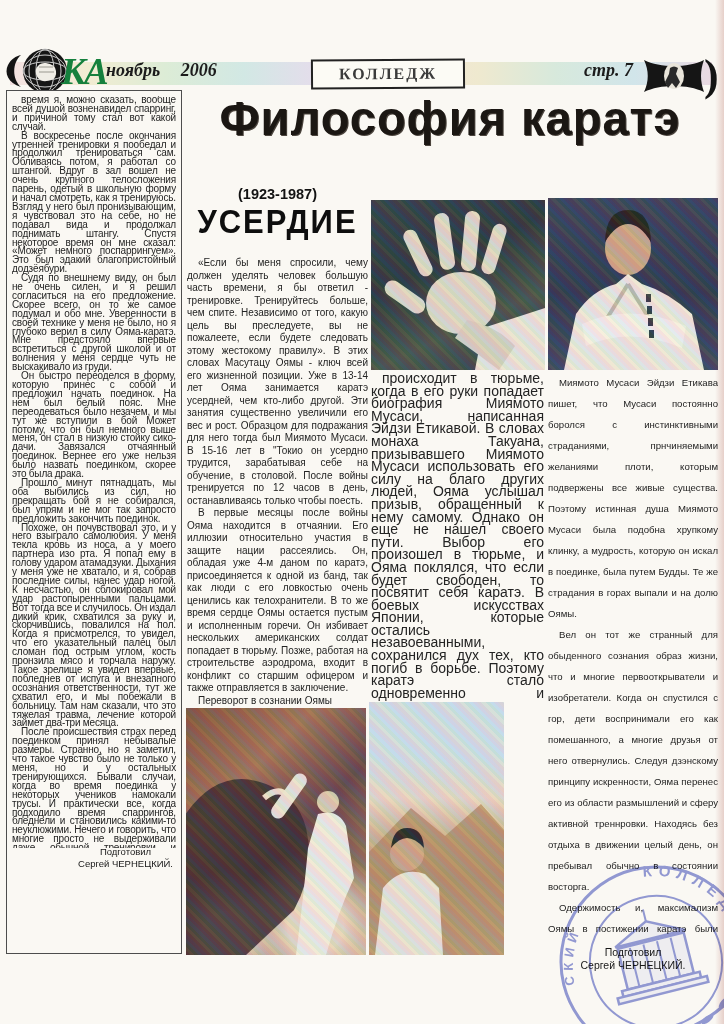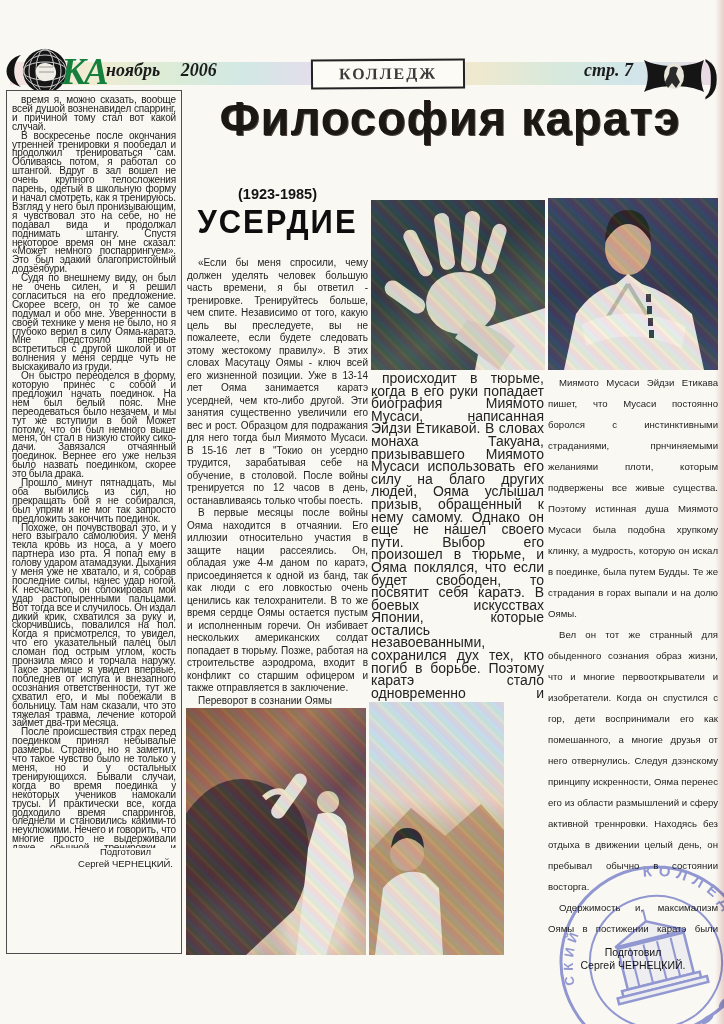--- a/index.html
+++ b/index.html
@@ -129,21 +129,21 @@
       <p>Похоже, он почувствовал это, и у него взыграло самолюбия. У меня текла кровь из носа, а у моего партнера изо рта. Я попал ему в голову ударом атамадзуки. Дыхания у меня уже не хватало, и я, собрав последние силы, нанес удар ногой. К несчастью, он сблокировал мой удар растопыренными пальцами. Вот тогда все и случилось. Он издал дикий крик, схватился за руку и, скорчившись, повалился на пол. Когда я присмотрелся, то увидел, что его указательный палец был сломан под острым углом, кость пронзила мясо и торчала наружу. Такое зрелище я увидел впервые, побледнев от испуга и внезапного осознания ответственности, тут же схватил его, и мы побежали в больницу. Там нам сказали, что это тяжелая травма, лечение которой займет два-три месяца.</p>
       <p>После происшествия страх перед поединком принял небывалые размеры. Странно, но я заметил, что такое чувство было не только у меня, но и у остальных тренирующихся. Бывали случаи, когда во время поединка у некоторых учеников намокали трусы. И практически все, когда подходило время спаррингов, бледнели и становились какими-то неуклюжими. Нечего и говорить, что многие просто не выдерживали даже обычной тренировки и бросали занятия. А некоторые, желающие поступить в школу, даже после первой тренировки больше в зале не появлялись. Конечно, в такой обстановке считалось чрезвычайно почётным выдержать жестокие тренировки и с белого пояса сдать на зеленый. Я слышал, что зеленый пояс в школе Оямы соответствует чёрному поясу любой другой школы и совершенно с этим согласен, так как знаю всю суровость наших тренировок. И в самом деле, практически всех, кто приходил к нам себя проверить (додзё-ябури), мог запросто уложить любой из наших зелёных поясов. Совершенно очевидно, что суровость занятий отражается на силе и характере тренирующегося.</p>
     </div>
     <div class="byline">
       <div>Подготовил</div>
       <div>Сергей ЧЕРНЕЦКИЙ.</div>
     </div>
   </div>
 
   <div class="col2head">
-    <div class="author">(1923-1985)</div>
+    <div class="author">(1923-1987)</div>
     <div class="usr-title">УСЕРДИЕ</div>
   </div>
   <div class="bodytext col2text">
     <p>«Если бы меня спросили, чему должен уделять человек большую часть времени, я бы ответил - тренировке. Тренируйтесь больше, чем спите. Независимо от того, какую цель вы преследуете, вы не пожалеете, если будете следовать этому жестокому правилу». В этих словах Масутацу Оямы - ключ всей его жизненной позиции. Уже в 13-14 лет Ояма занимается каратэ усердней, чем кто-либо другой. Эти занятия существенно увеличили его вес и рост. Образцом для подражания для него тогда был Миямото Мусаси. В 15-16 лет в "Токио он усердно трудится, зарабатывая себе на обучение, в столовой. После войны тренируется по 12 часов в день, останавливаясь только чтобы поесть.</p>
     <p>В первые месяцы после войны Ояма находится в отчаянии. Его иллюзии относительно участия в защите нации рассеялись. Он, обладая уже 4-м даном по каратэ, присоединяется к одной из банд, так как люди с его ловкостью очень ценились как телохранители. В то же время сердце Оямы остается пустым и исполненным горечи. Он избивает нескольких американских солдат попадает в тюрьму. Позже, работая на строительстве аэродрома, входит в конфликт со старшим офицером и также отправляется в заключение.</p>
     <p>Переворот в сознании Оямы</p>
   </div>
 
   <div class="bodytext col3text">
     <p>происходит в тюрьме, когда в его руки попадает биография Миямото Мусаси, написанная Эйдзи Етикавой. В словах монаха Такуана, призывавшего Миямото Мусаси использовать его силу на благо других людей, Ояма услышал призыв, обращенный к нему самому. Однако он еще не нашел своего пути. Выбор его произошел в тюрьме, и Ояма поклялся, что если будет свободен, то посвятит себя каратэ. В боевых искусствах Японии, которые остались незавоеванными, сохранился дух тех, кто погиб в борьбе. Поэтому каратэ стало одновременно и духовным сопротивлением, и духовным возрождением Японии.</p>

